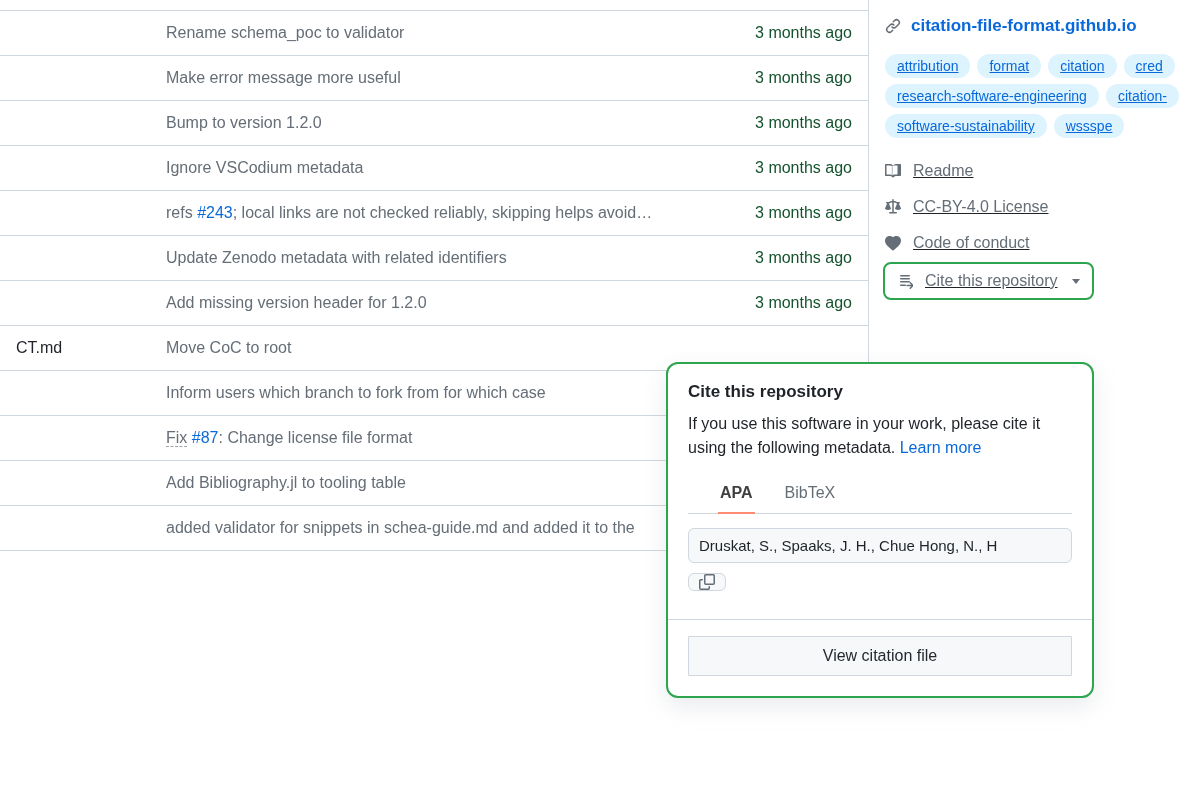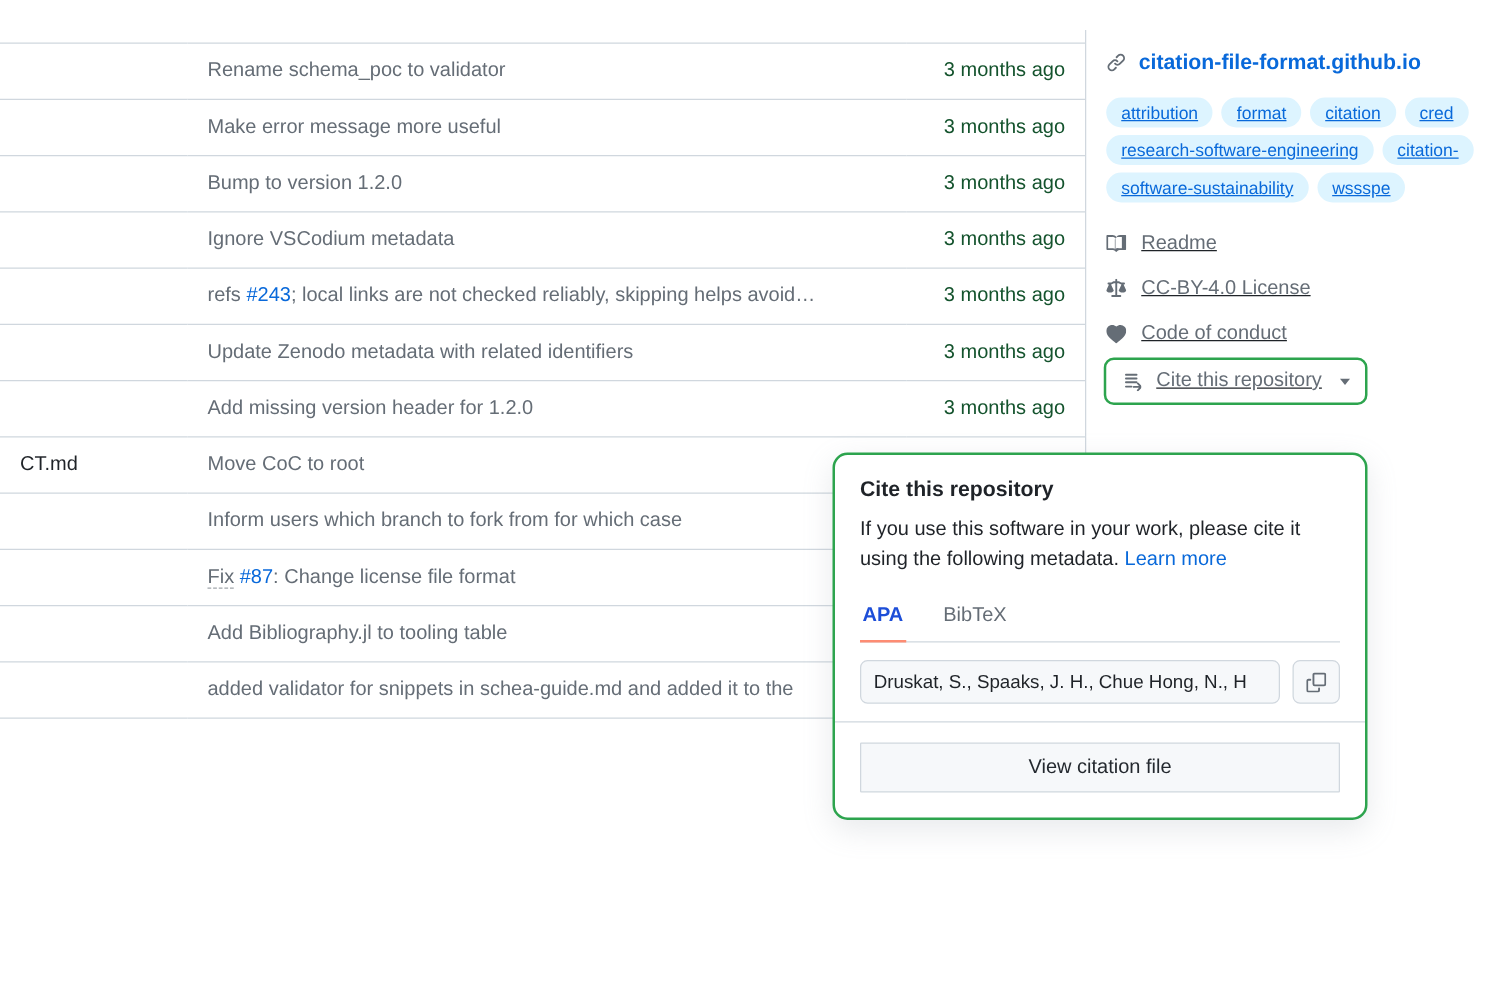--- a/index.html
+++ b/index.html
@@ -3,21 +3,21 @@
   <meta charset="utf-8">
   <style>
     * { box-sizing: border-box; margin: 0; padding: 0; }
     body {
       font-family: -apple-system, BlinkMacSystemFont, "Segoe UI", Helvetica, Arial, sans-serif;
       font-size: 14px;
       color: #1f2328;
       background: #ffffff;
       overflow: hidden;
     }
-    .layout { display: flex; width: 1199px; height: 556px; margin-top: 24px; }
+    .layout { display: flex; width: 1199px; height: 556px; }
     .main { flex: 1; overflow: hidden; }
     .sidebar { width: 331px; padding: 16px; border-left: 1px solid #d0d7de; position: relative; }
 
     
     .commit-table { width: 100%; border-collapse: collapse; }
     .commit-table tr { border-bottom: 1px solid #d0d7de; height: 45px; }
     .commit-table td { padding: 8px 16px; font-size: 16px; }
     .commit-table td.msg { color: #656d76; }
     .commit-table td.msg a.issue { color: #0969da; text-decoration: none; }
     .commit-table td.msg .dashed { border-bottom: 1px dashed #a0a5aa; }
@@ -86,22 +86,22 @@
       border-radius: 12px;
       box-shadow: 0 8px 24px rgba(140,149,159,.2);
       padding: 18px 20px 20px;
       z-index: 10;
     }
     .popover h3 { font-size: 17px; font-weight: 600; margin-bottom: 10px; }
     .popover p { font-size: 16px; color: #1f2328; line-height: 1.5; margin-bottom: 16px; }
     .popover p a { color: #0969da; text-decoration: none; }
     .tabs { display: flex; gap: 28px; border-bottom: 1px solid #d0d7de; margin-bottom: 14px; }
     .tab { font-size: 16px; padding: 8px 2px 10px; color: #656d76; cursor: pointer; border-bottom: 2px solid transparent; margin-bottom: -1px; }
-    .tab.active { font-weight: 600; color: #1d4ed8; border-bottom-color: #fd8c73; }
-    .cite-row { display: flex; gap: 10px; margin-bottom: 14px; }
+    .tab.active { font-weight: 600; color: #404040; border-bottom-color: #fd8c73; margin-left: 30px; }
+    .cite-row { display: flex; gap: 10px; margin-bottom: 28px; flex-direction: column; }
     .cite-input {
       flex: 1; border: 1px solid #d0d7de; border-radius: 6px;
       padding: 8px 10px; font-size: 15px; background: #f6f8fa; color: #1f2328;
     }
     .copy-btn {
       border: 1px solid #d0d7de; border-radius: 6px; background: #f6f8fa;
       width: 38px; display: flex; align-items: center; justify-content: center; cursor: pointer;
     }
     .copy-btn svg { width: 16px; height: 16px; color: #656d76; }
     .pop-divider { border: none; border-top: 1px solid #d0d7de; margin: 0 -20px 16px; }

